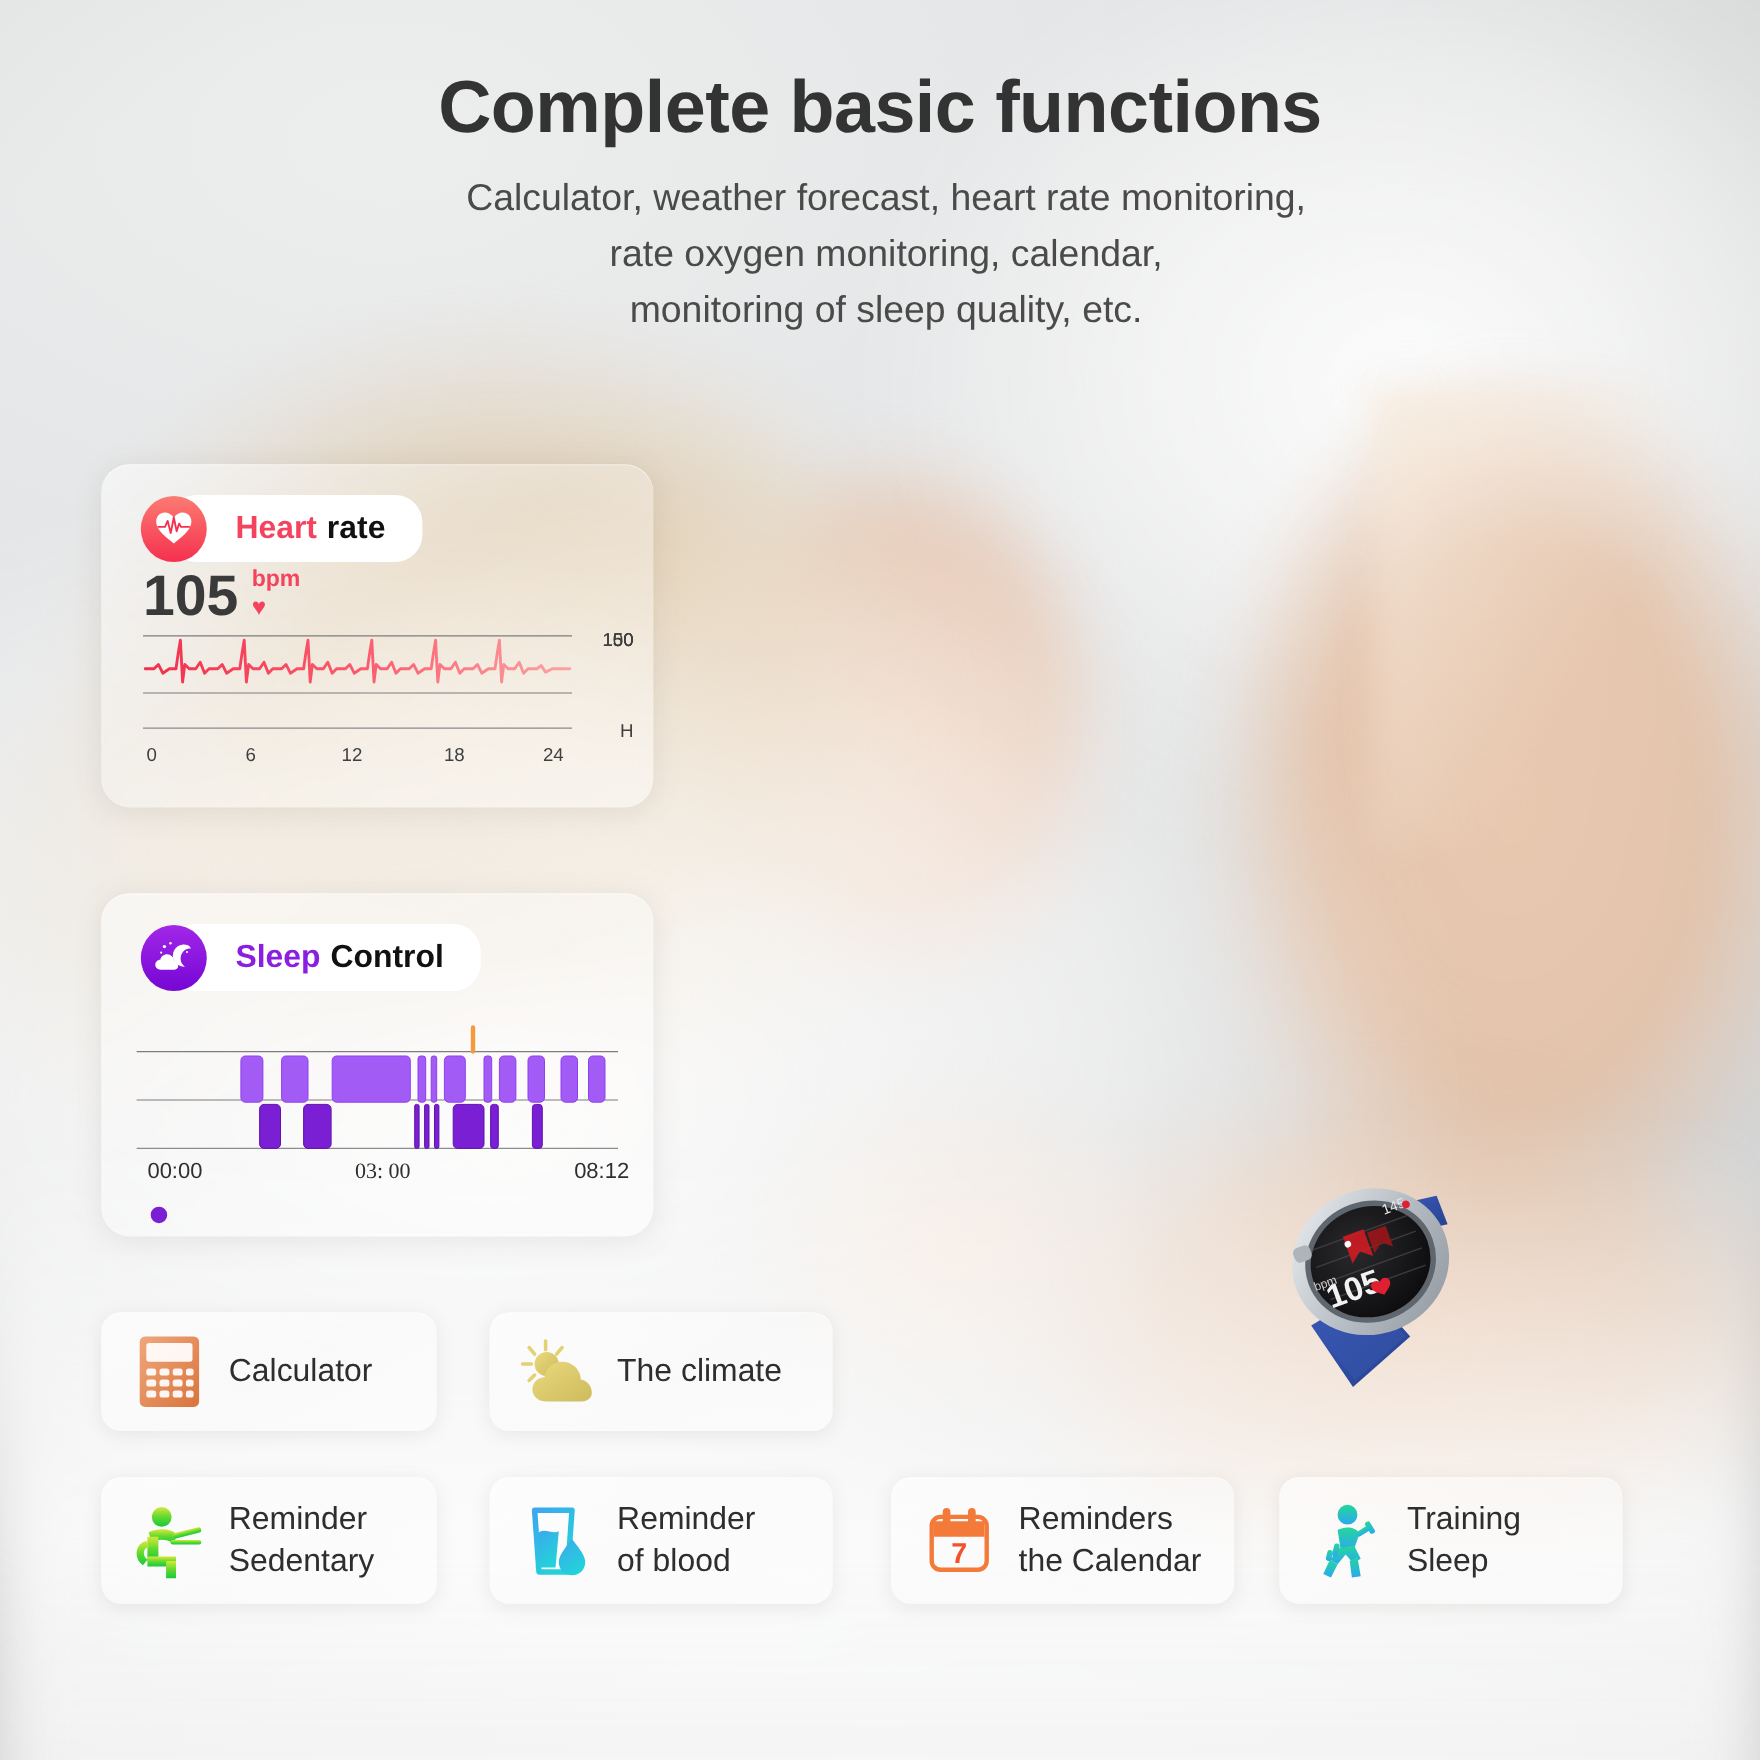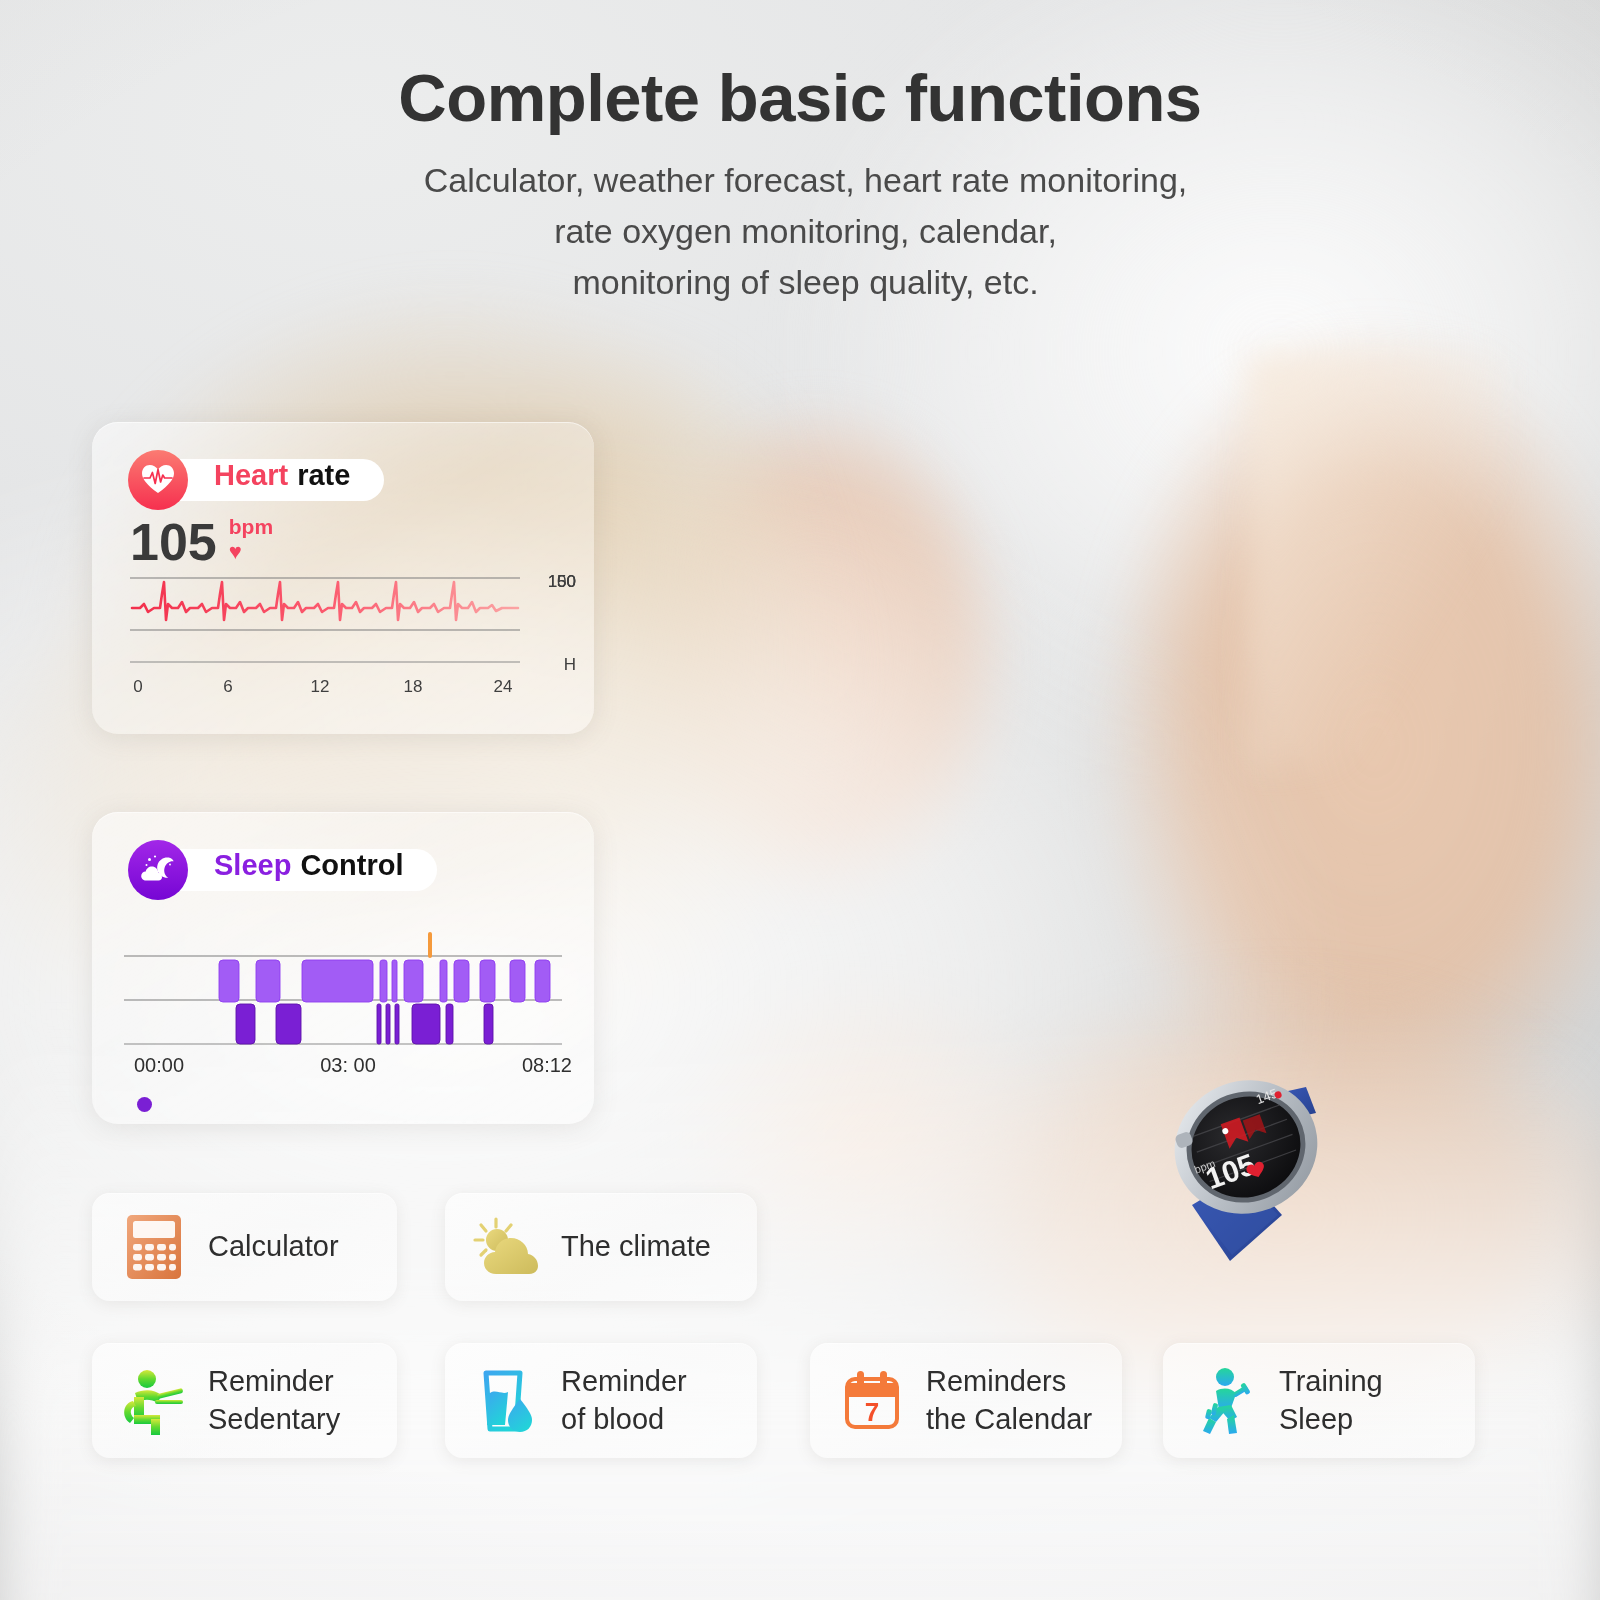--- a/index.html
+++ b/index.html
@@ -105,22 +105,22 @@
     background: linear-gradient(150deg, rgba(255,255,255,.52) 0%, rgba(255,255,255,.28) 45%, rgba(255,255,255,.40) 100%);
     box-shadow: 0 4px 26px rgba(110,100,95,.13), inset 0 1px 0 rgba(255,255,255,.55);
     backdrop-filter: blur(2px);
   }
   #hr-card   { left: 92px; top: 422px;  width: 502px; height: 312px; }
   #sleep-card{ left: 92px; top: 812px;  width: 502px; height: 312px; }
 
   
   .pill-wrap { position: absolute; display: flex; align-items: center; }
   .pill {
-    height: 42px; border-radius: 25px; background: #ffffff;
-    display: flex; 
+    height: 61px; border-radius: 25px; background: #ffffff;
+    display: flex; align-items: center;
     padding: 0 34px 0 60px; margin-left: -34px;
     font-size: 29px; font-weight: 700; white-space: nowrap;
   }
   .pill .w1 { margin-right: 9px; }
   .pill .w2 { color: #111111; }
   .badge {
     width: 60px; height: 60px; border-radius: 50%;
     display: flex; align-items: center; justify-content: center;
     position: relative; z-index: 3; flex: none;
   }
@@ -140,21 +140,21 @@
   .hr-yaxis span { position: absolute; right: 0; font-size: 17px; color: #3f3f3f; font-weight: 400; }
   .hr-xaxis { position: absolute; left: 38px; right: 18px; top: 255px; height: 24px; }
   .hr-xaxis span { position: absolute; font-size: 17px; color: #3f3f3f; transform: translateX(-50%); }
   .hr-xaxis span.hlabel { transform: none; right: 0; font-weight: 400; }
 
   
   .sleep-plot { position: absolute; left: 32px; top: 118px; width: 438px; height: 118px; }
   .sleep-xaxis { position: absolute; left: 32px; right: 22px; top: 242px; height: 24px; }
   .sleep-xaxis span { position: absolute; font-size: 20px; color: #2f2f2f; }
   .sleep-xaxis .s0 { left: 10px; }
-  .sleep-xaxis .s1 { left: 50%; transform: translateX(-50%); }
+  .sleep-xaxis .s1 { left: 50%; transform: translateX(-50%); font-family: Liberation Serif, serif; }
   .sleep-xaxis .s2 { right: 0; }
   .sleep-dot {
     position: absolute; left: 45px; top: 285px; width: 15px; height: 15px;
     border-radius: 50%; background: #7a1fd4;
   }
 
   
   .feat {
     position: absolute; border-radius: 18px;
     background: linear-gradient(150deg, rgba(255,255,255,.58) 0%, rgba(252,252,252,.38) 55%, rgba(255,255,255,.46) 100%);

